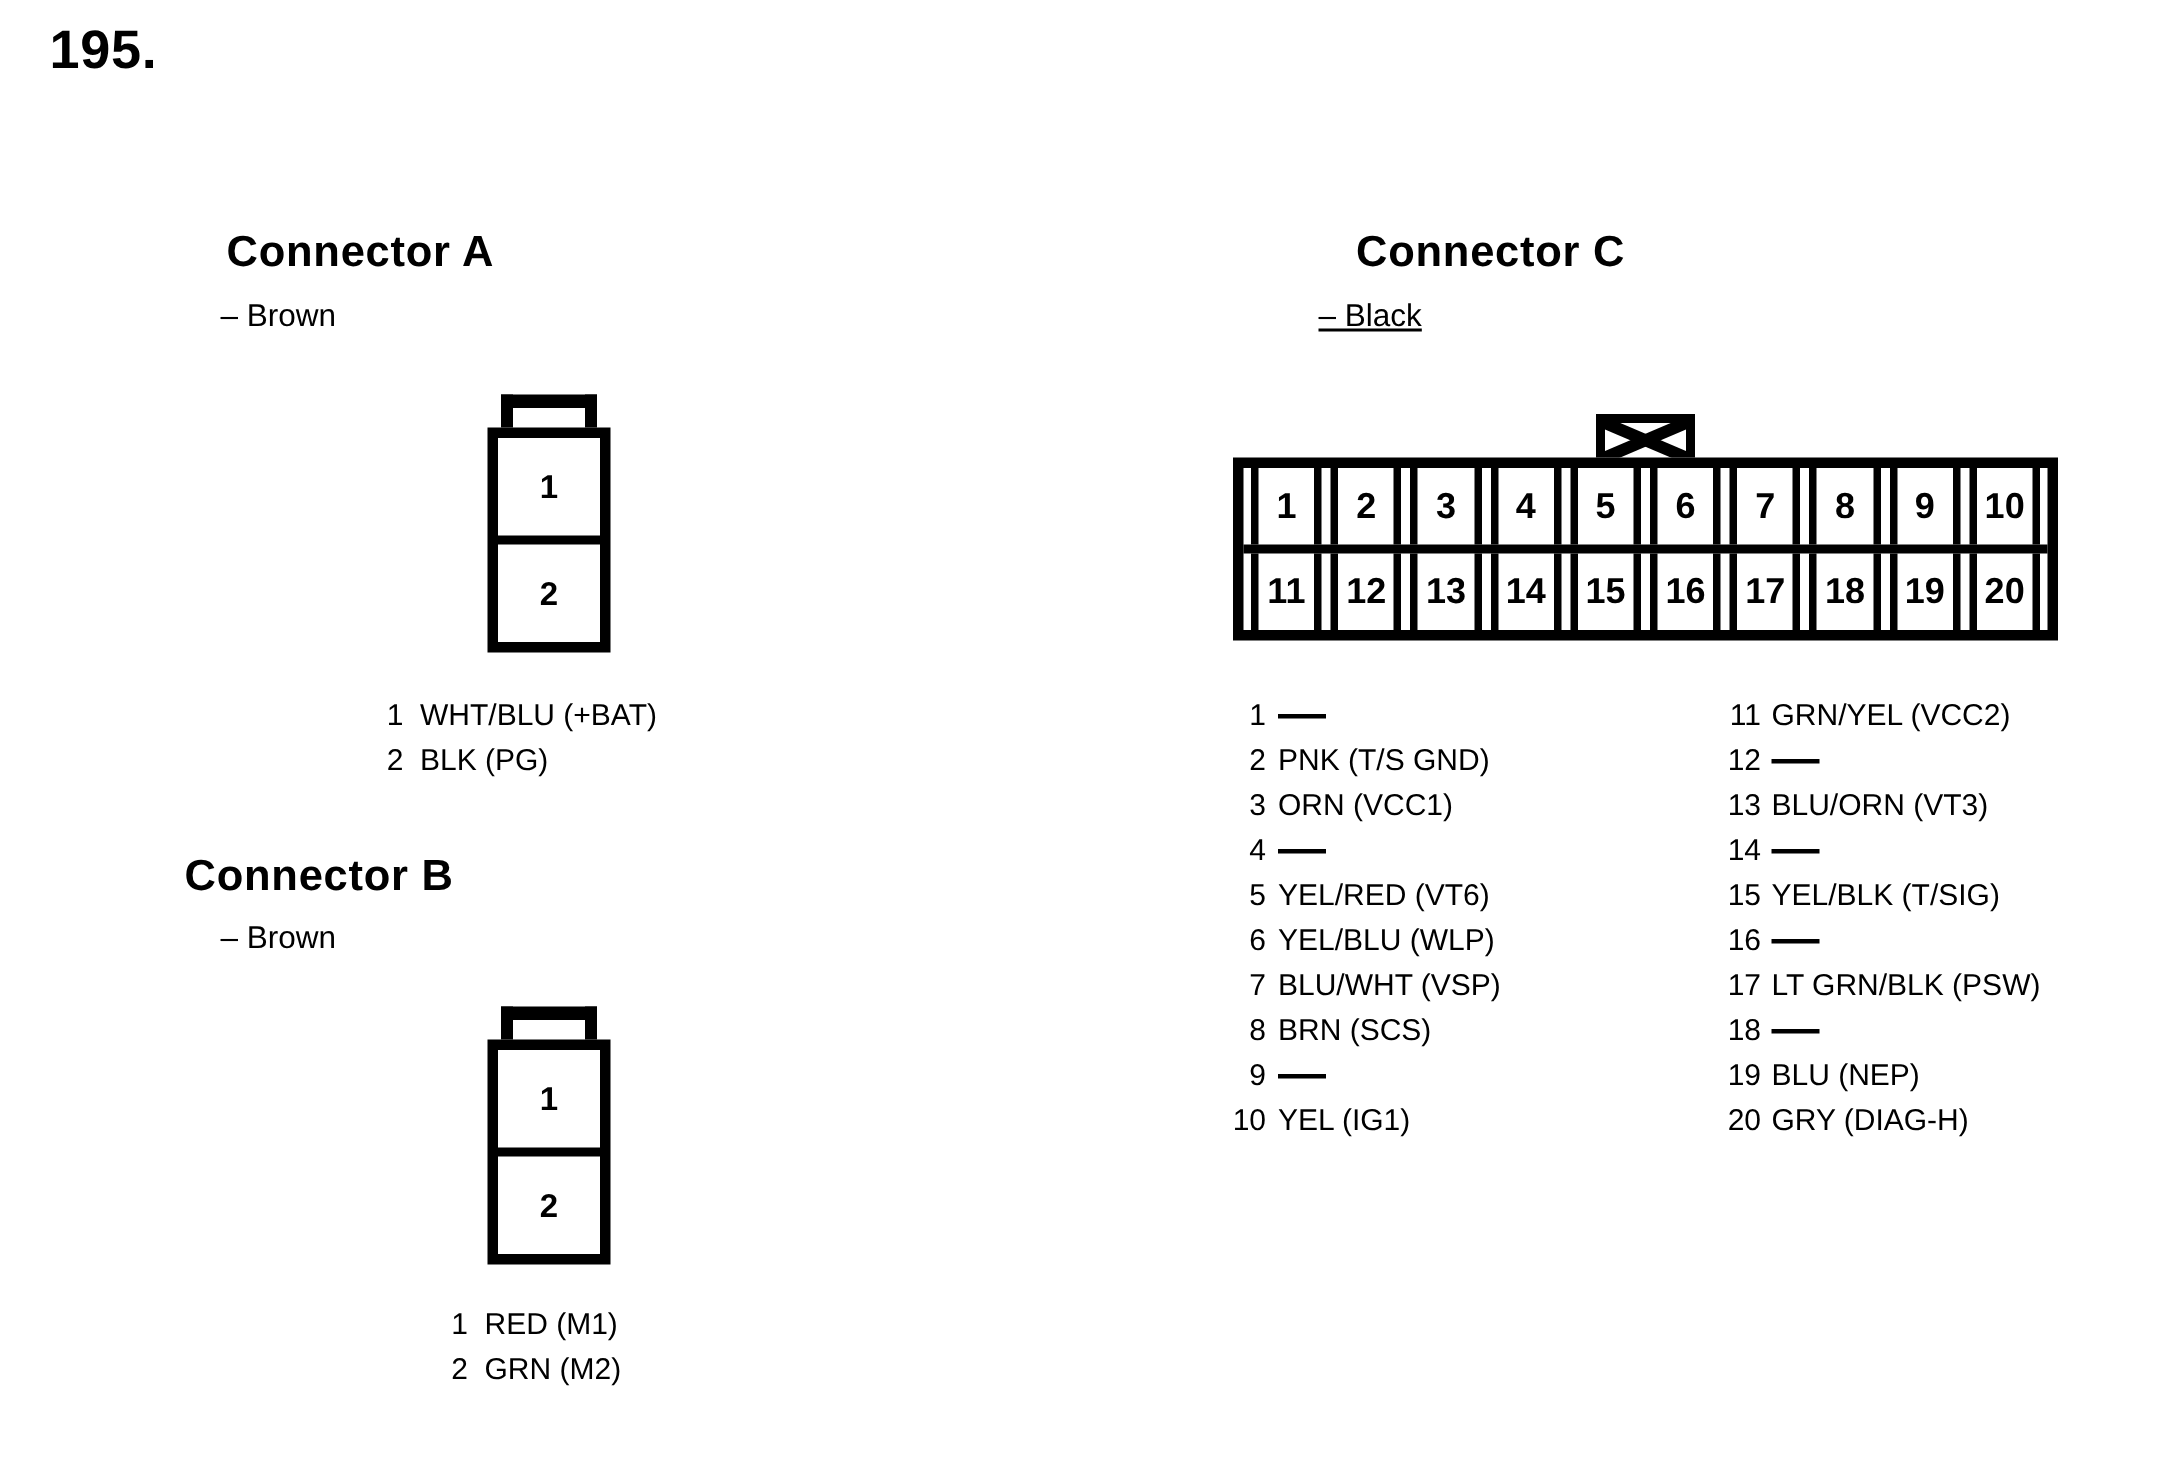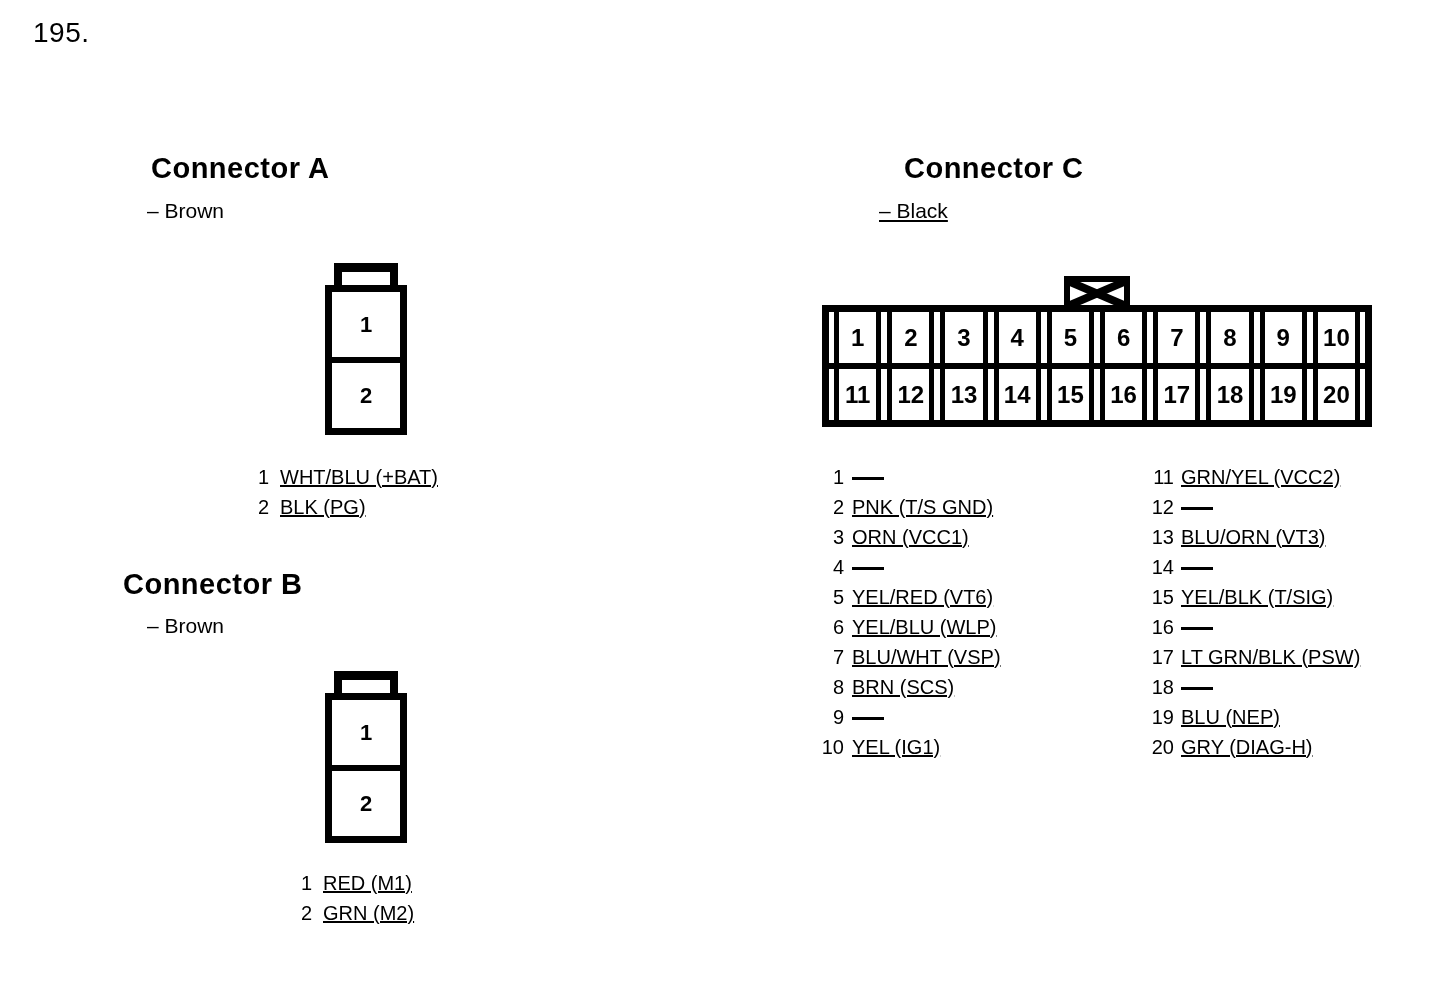--- a/index.html
+++ b/index.html
@@ -5,21 +5,21 @@
   html,body{margin:0;padding:0;}
   body{
     width:1440px;height:982px;position:relative;
     background:#ffffff;color:#000000;
     font-family:"Liberation Sans", sans-serif;
     overflow:hidden;
   }
   .abs{position:absolute;}
 
   
-  .title-row{left:33px;top:12px;display:flex;font-size:28px;font-weight:normal;line-height:42px;letter-spacing:0.5px;}
+  .title-row{left:33px;top:12px;display:flex;font-size:36px;font-weight:bold;line-height:42px;letter-spacing:0.5px;}
   .title-num{width:90px;flex:0 0 90px;}
 
   
   .notes{left:123px;top:62px;font-size:21px;line-height:30px;}
   .color-note{font-size:21px;line-height:24px;margin-left:24px;}
 
   
   .section-title{font-size:29px;font-weight:bold;line-height:32px;letter-spacing:0.5px;}
 
   
@@ -55,21 +55,21 @@
     font-size:24px;font-weight:bold;
   }
 
   
   .pin-list{font-size:20px;}
   .pin-row{display:flex;height:30px;align-items:center;}
   .pin-num{text-align:right;flex:0 0 auto;}
   .pins-ab .pin-num{width:16px;margin-right:11px;}
   .pins-c-left .pin-num{width:26px;margin-right:8px;}
   .pins-c-right .pin-num{width:28px;margin-right:7px;}
-  .pin-label{white-space:nowrap;text-decoration:underline;}
+  .pin-label{white-space:nowrap;}
   .nc-dash{display:inline-block;width:32px;height:3px;background:#000;vertical-align:middle;}
 </style>
 </head>
 <body>
 
 <div class="abs title-row">
   <span class="title-num">195.</span>
 </div>
 
 <div class="abs notes">

